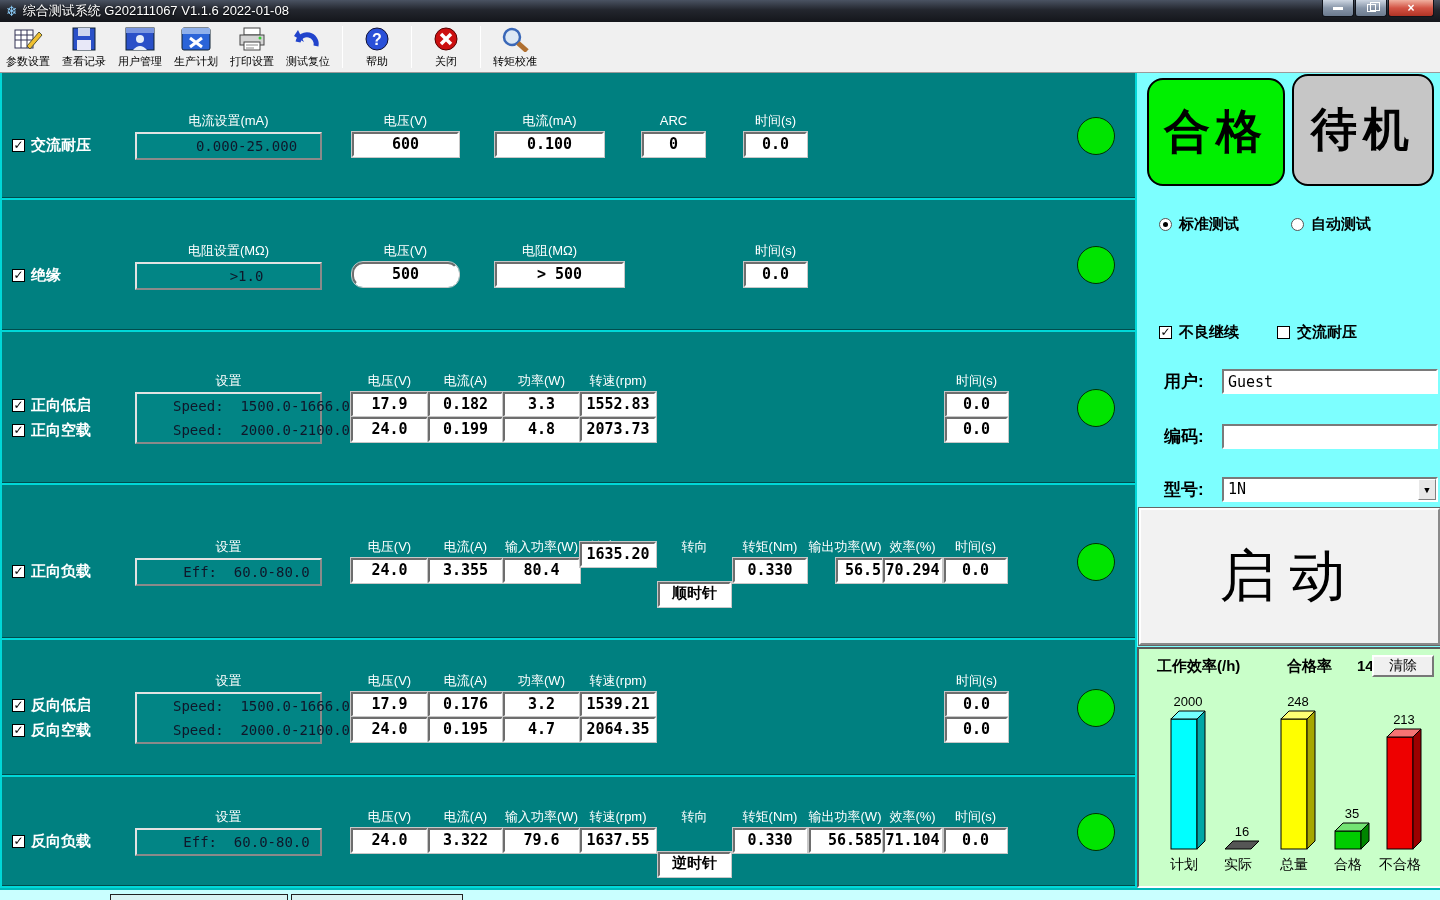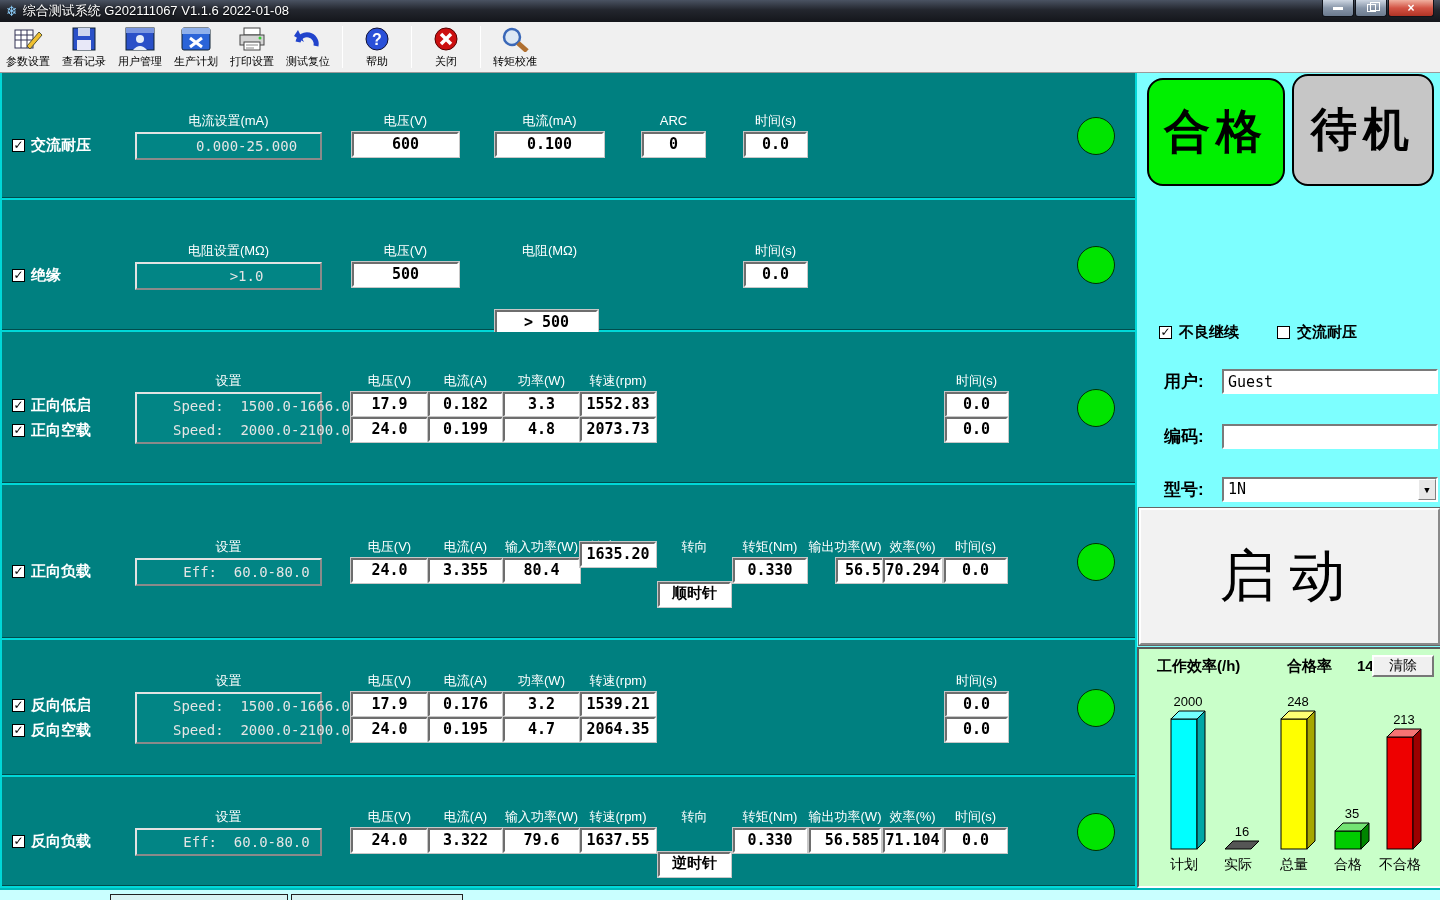--- a/index.html
+++ b/index.html
@@ -43,21 +43,21 @@
   .pinner { position:relative; width:100%; }
   .collabel { position:absolute; top:0; height:20px; color:#fff; font-size:13px;
     text-align:center; white-space:nowrap; line-height:18px; }
   .vbox { position:absolute; height:25px; background:#fff;
     border:2px solid; border-color:#6e6e6e #ffffff #ffffff #6e6e6e;
     outline:1px solid #c8c8c8; color:#000; text-align:center;
     font:bold 15px "DejaVu Sans Mono",monospace; line-height:21px; overflow:hidden; }
   .vbox.cjk { font:bold 15px "Liberation Sans","DejaVu Sans",sans-serif;margin-top:24px; }
   .setbox { position:absolute; background:#028585;
     border:2px solid; border-color:#e2e2e2 #8a8a8a #8a8a8a #e2e2e2;
-    color:#e5e5e5; font:14px "DejaVu Sans Mono",monospace;padding-left:36px; }
+    color:#0f172a; font:14px "DejaVu Sans Mono",monospace;padding-left:36px; }
   .setrow { height:24px; line-height:24px; text-align:center; white-space:pre; }
   .tchk { position:absolute; display:flex; align-items:center; cursor:pointer; }
   .cbbox { width:13px; height:13px; background:#fff; border:1px solid #000;
     display:inline-flex; align-items:center; justify-content:center;
     font-size:12px; font-weight:bold; color:#000; line-height:11px; }
   .tchk .tname { color:#fff; font-size:15px; font-weight:bold; margin-left:6px; white-space:nowrap; }
   .statuslight { position:absolute; width:38px; height:38px; border-radius:50%;
     background:#00e400; border:1px solid #003300; }
 
   
@@ -254,23 +254,23 @@
           <div class="pinner" style="height: 47px;">
             <label class="tchk" style="left: 10px; top: 24px;">
               <span class="cbbox">✓</span>
               <span class="tname">绝缘</span>
             </label>
             <div class="collabel" style="left: 156.5px; width: 140px;">电阻设置(MΩ)</div>
             <div class="setbox" style="left: 133px; top: 20px; width: 187px;">
               <div class="setrow">&gt;1.0</div>
             </div>
             <div class="collabel" style="left: 333.5px; width: 140px;">电压(V)</div>
-            <div class="vbox" style="left: 350px; top: 20px; width: 107px;">500</div>
+            <div class="vbox" style="left: 350px; top: 20px; width: 107px; border-radius: 11px;">500</div>
             <div class="collabel" style="left: 477.5px; width: 140px;">电阻(MΩ)</div>
-            <div class="vbox" style="left: 493px; top: 20px; width: 103px; margin-top: 48px;">&gt; 500</div>
+            <div class="vbox" style="left: 493px; top: 20px; width: 129px;">&gt; 500</div>
             <div class="collabel" style="left: 703.5px; width: 140px;">时间(s)</div>
             <div class="vbox" style="left: 742px; top: 20px; width: 63px;">0.0</div>
           </div>
           <div class="statuslight" style="left: 1075px; top: 50%; margin-top: -19px;"></div>
         </div>
         <div class="panel" style="height: 153px;">
           <div class="pinner" style="height: 72px;">
             <label class="tchk" style="left: 10px; top: 24px;">
               <span class="cbbox">✓</span>
               <span class="tname">正向低启</span>
@@ -382,34 +382,44 @@
             <div class="vbox" style="left: 426px; top: 20px; width: 75px;">3.322</div>
             <div class="collabel" style="left: 469.5px; width: 140px;">输入功率(W)</div>
             <div class="vbox" style="left: 501px; top: 20px; width: 77px;">79.6</div>
             <div class="collabel" style="left: 546px; width: 140px;">转速(rpm)</div>
             <div class="vbox" style="left: 578px; top: 20px; width: 76px;">1637.55</div>
             <div class="collabel" style="left: 622.5px; width: 140px;">转向</div>
             <div class="vbox cjk" style="left: 656px; top: 20px; width: 73px;">逆时针</div>
             <div class="collabel" style="left: 698px; width: 140px;">转矩(Nm)</div>
             <div class="vbox" style="left: 731px; top: 20px; width: 74px;">0.330</div>
             <div class="collabel" style="left: 773px; width: 140px;">输出功率(W)</div>
-            <div class="vbox" style="left: 807px; top: 20px; width: 72px; text-align: right;">56.585</div>
+            <div class="vbox" style="left: 807px; top: 20px; width: 92px;">56.585</div>
             <div class="collabel" style="left: 840.5px; width: 140px;">效率(%)</div>
             <div class="vbox" style="left: 881px; top: 20px; width: 59px;">71.104</div>
             <div class="collabel" style="left: 903.5px; width: 140px;">时间(s)</div>
             <div class="vbox" style="left: 942px; top: 20px; width: 63px;">0.0</div>
           </div>
           <div class="statuslight" style="left: 1075px; top: 50%; margin-top: -19px;"></div>
         </div>
       </div>
 
     <div class="rightcol">
       <div class="bigbadge pass">合格</div>
       <div class="bigbadge standby">待机</div>
 
+      <div class="radiorow">
+        <label class="radio-item">
+          <span class="rdot checked"></span>
+          <span class="rlabel">标准测试</span>
+        </label>
+        <label class="radio-item">
+          <span class="rdot"></span>
+          <span class="rlabel">自动测试</span>
+        </label>
+      </div>
 
 
       <div class="chkline" style="top:250px;">
         <label class="chk-item" style="margin-left:22px;">
           <span class="cbbox">✓</span>
           <span>不良继续</span>
         </label>
         <label class="chk-item" style="margin-left:38px;">
           <span class="cbbox"></span>
           <span>交流耐压</span>

